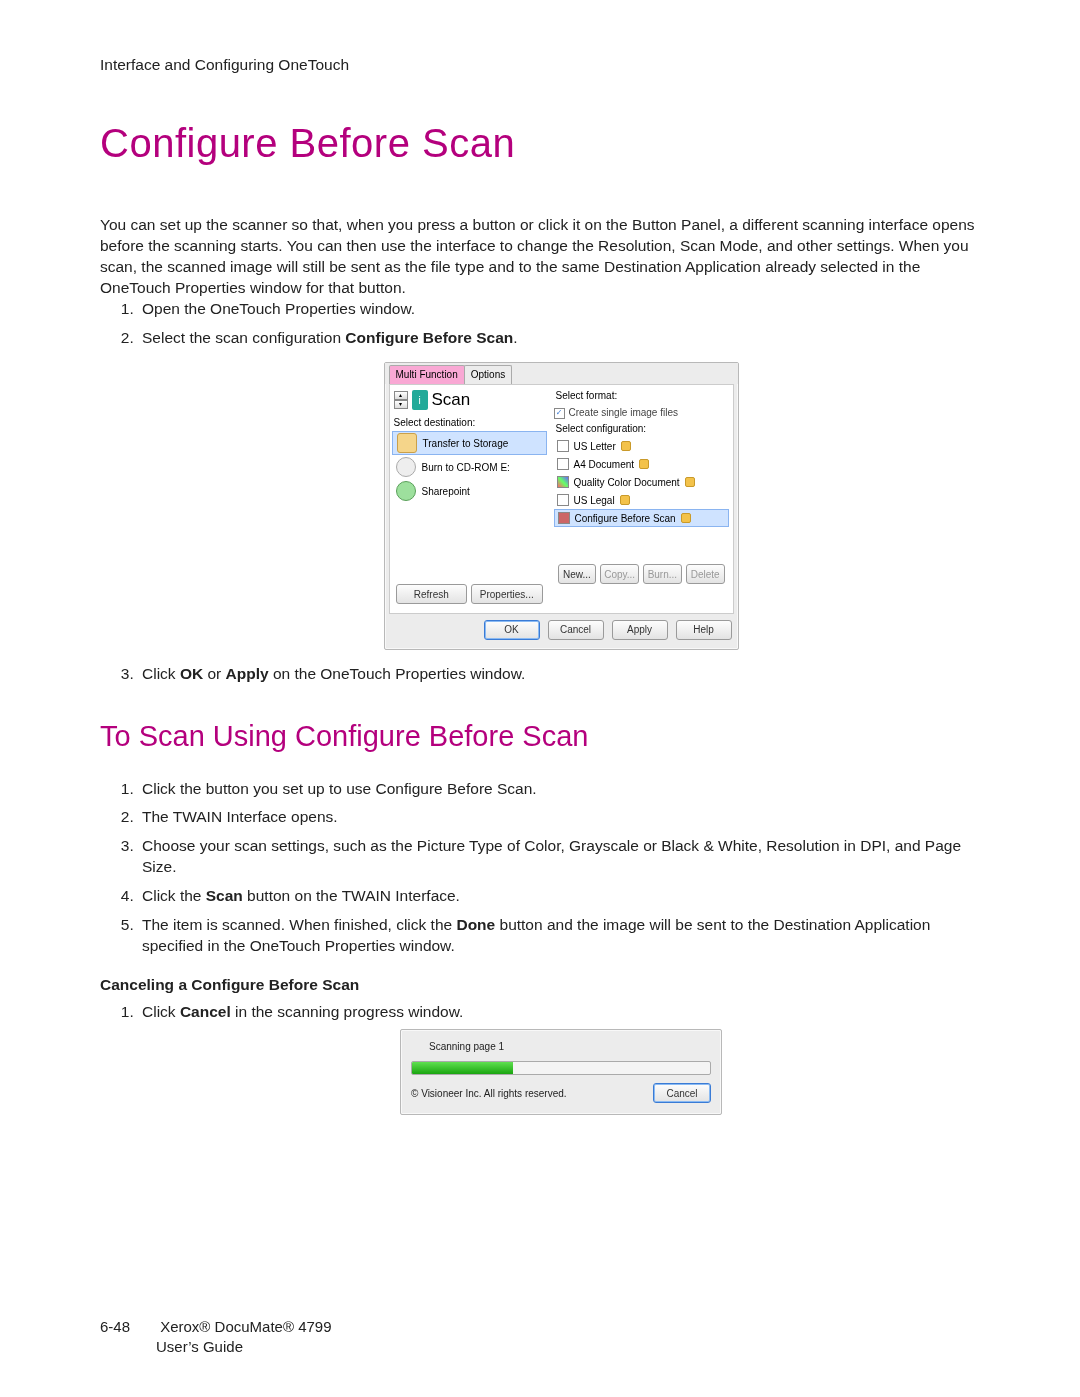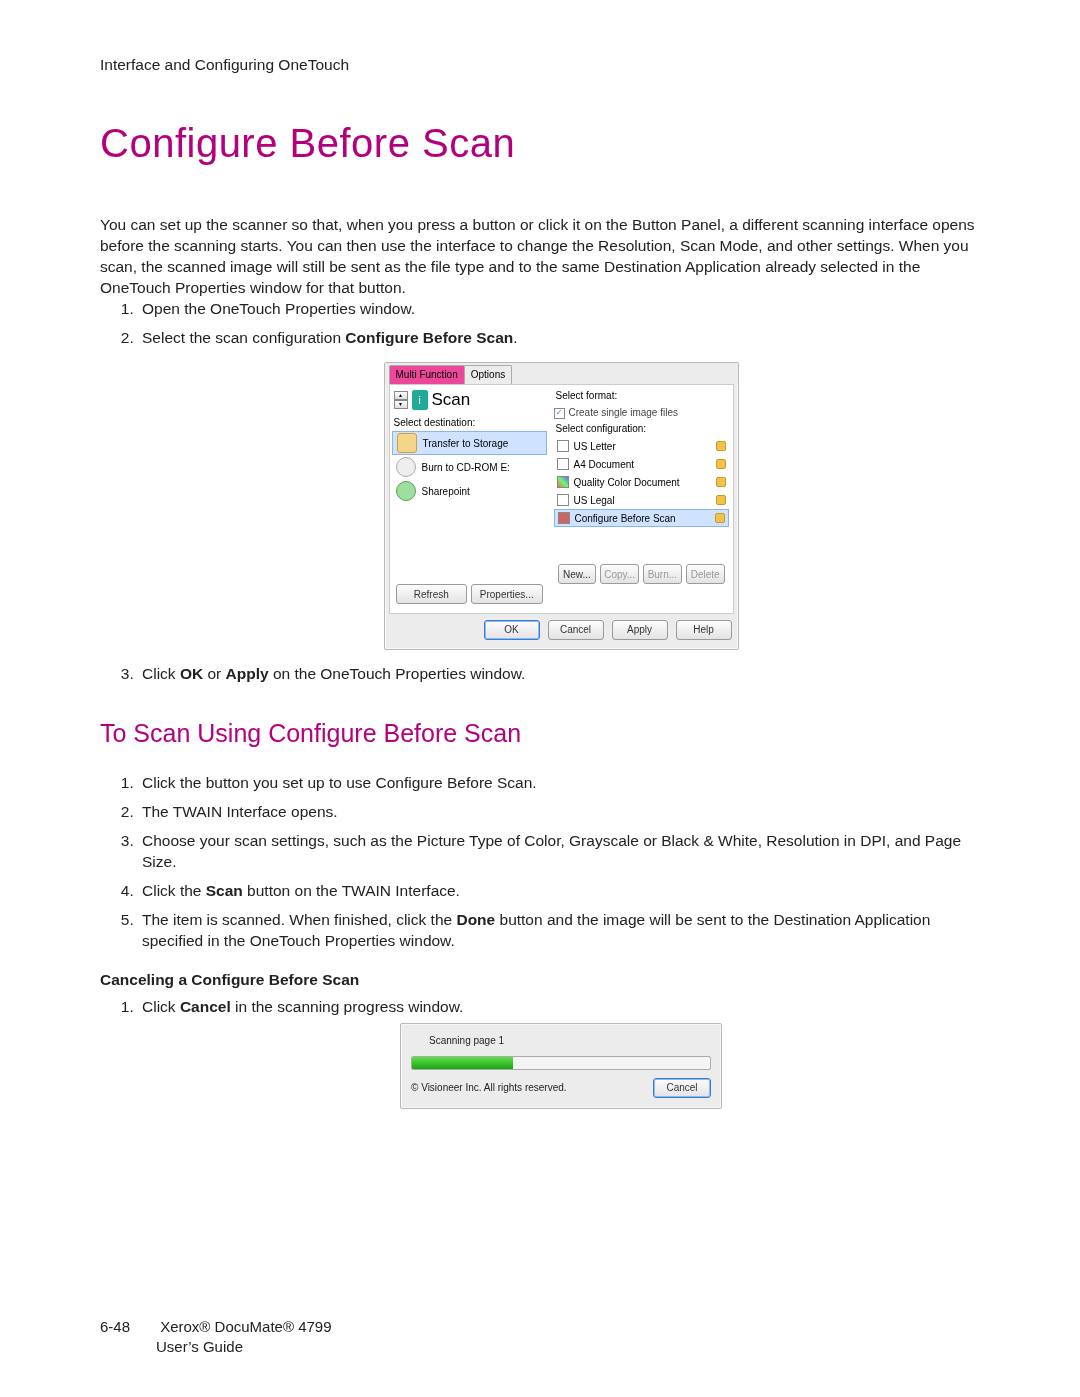--- a/index.html
+++ b/index.html
@@ -9,41 +9,41 @@
     color: #222;
     width: 1080px;
     height: 1397px;
     position: relative;
     padding: 55px 100px 40px 100px;
     font-size: 15.5px;
     line-height: 1.35;
   }
   .header-line { font-size: 15.5px; margin-bottom: 40px; }
   h1.title { color: #b4007d; font-weight: 300; font-size: 40px; margin-bottom: 45px; letter-spacing: 0.5px; }
-  h2.sub { color: #b4007d; font-weight: 400; font-size: 25px; margin: 32px 0 22px 0; }
+  h2.sub { color: #b4007d; font-weight: 400; font-size: 29px; margin: 32px 0 22px 0; }
   p.intro { }
   ol { list-style: decimal; padding-left: 38px; }
   ol > li { margin-bottom: 8px; padding-left: 4px; }
   strong { font-weight: 700; }
 
   
   .dlg1 {
     width: 355px; height: 288px;
     margin: 14px auto 14px auto;
     background: #ececec;
     border: 1px solid #b8b8b8;
     border-radius: 2px;
     font-family: Tahoma, Arial, sans-serif;
     font-size: 10px;
     color: #000;
     position: relative;
     box-shadow: 0 0 0 1px #f8f8f8 inset;
   }
   .tabs { display: flex; padding: 2px 4px 0 4px; background: #ececec; }
-  .tab { font-size: 10px; padding: 2px 6px; border: 1px solid #aaa; border-bottom: none; background: #ec4899; margin-right: -1px; border-radius: 2px 2px 0 0; }
+  .tab { font-size: 10px; padding: 2px 6px; border: 1px solid #aaa; border-bottom: none; background: #f9a8d4; margin-right: -1px; border-radius: 2px 2px 0 0; }
   .tab.inactive { background: #ececec; }
   .panel { background: #fff; margin: 0 4px; border: 1px solid #ccc; height: 230px; display: flex; }
   .leftcol { width: 160px; border-right: 1px solid #fff; padding: 2px; }
   .rightcol { flex: 1; padding: 2px 4px; }
   .scantitle { display:flex; align-items:center; gap:4px; padding:2px 2px; }
   .spin { width:14px; display:flex; flex-direction:column; }
   .spin span { height:9px; border:1px solid #888; background:linear-gradient(#fff,#ddd); font-size:6px; line-height:6px; text-align:center; }
   .scanicon { width:16px; height:20px; background:#2a9; border-radius:2px; display:flex; align-items:center; justify-content:center; color:#fff; font-size:10px; }
   .scanlabel { font-size:17px; font-family: Arial, sans-serif; }
   .label-small { font-size:10px; margin:2px 0 2px 2px; }
@@ -55,21 +55,21 @@
   .ico-cd { background:#eee; border:1px solid #aaa; border-radius:50%; }
   .ico-share { background:#9de09d; border:1px solid #5aa05a; border-radius:50%; }
 
   .fmt-row { display:flex; gap:6px; margin-top:2px; }
   .fmt { width:30px; display:flex; flex-direction:column; align-items:center; gap:2px; font-size:9px; color:#555; }
   .fmt .fi { width:22px; height:26px; border:1px solid #99b; background:#fff; border-radius:1px; position:relative; box-shadow: 1px 0 0 #ccd inset; }
   .fmt.sel .fi { border:2px solid #d33; }
   .chk-line { display:flex; align-items:center; gap:4px; font-size:10px; color:#444; margin:4px 0 2px 0; }
 
   .cfg-list { border:0; }
-  .cfg-item { display:flex; align-items:center; gap:5px; height:18px; padding:0 3px; justify-content:space-between; }
+  .cfg-item { display:flex; align-items:center; gap:5px; height:18px; padding:0 3px; justify-content:flex-start; }
   .cfg-item.sel { background:#cfe3ff; border:1px solid #8ab4f0; }
   .cfg-left { display:flex; align-items:center; gap:5px; }
   .cfg-ico { width:12px; height:12px; border:1px solid #888; background:#fff; }
   .cfg-ico.col { background: linear-gradient(45deg,#f66,#6f6,#66f); }
   .cfg-ico.app { background:#c66; }
   .lock { width:10px; height:10px; background:#f3c24a; border:1px solid #c99a2a; border-radius:2px; }
 
   .btn-row { display:flex; gap:4px; padding:3px 4px; }
   .dlg-btn { flex:1; height:20px; font-size:10px; background:linear-gradient(#fdfdfd,#e3e3e3); border:1px solid #9a9a9a; border-radius:3px; display:flex; align-items:center; justify-content:center; color:#333; }
   .dlg-btn.dis { color:#999; }

